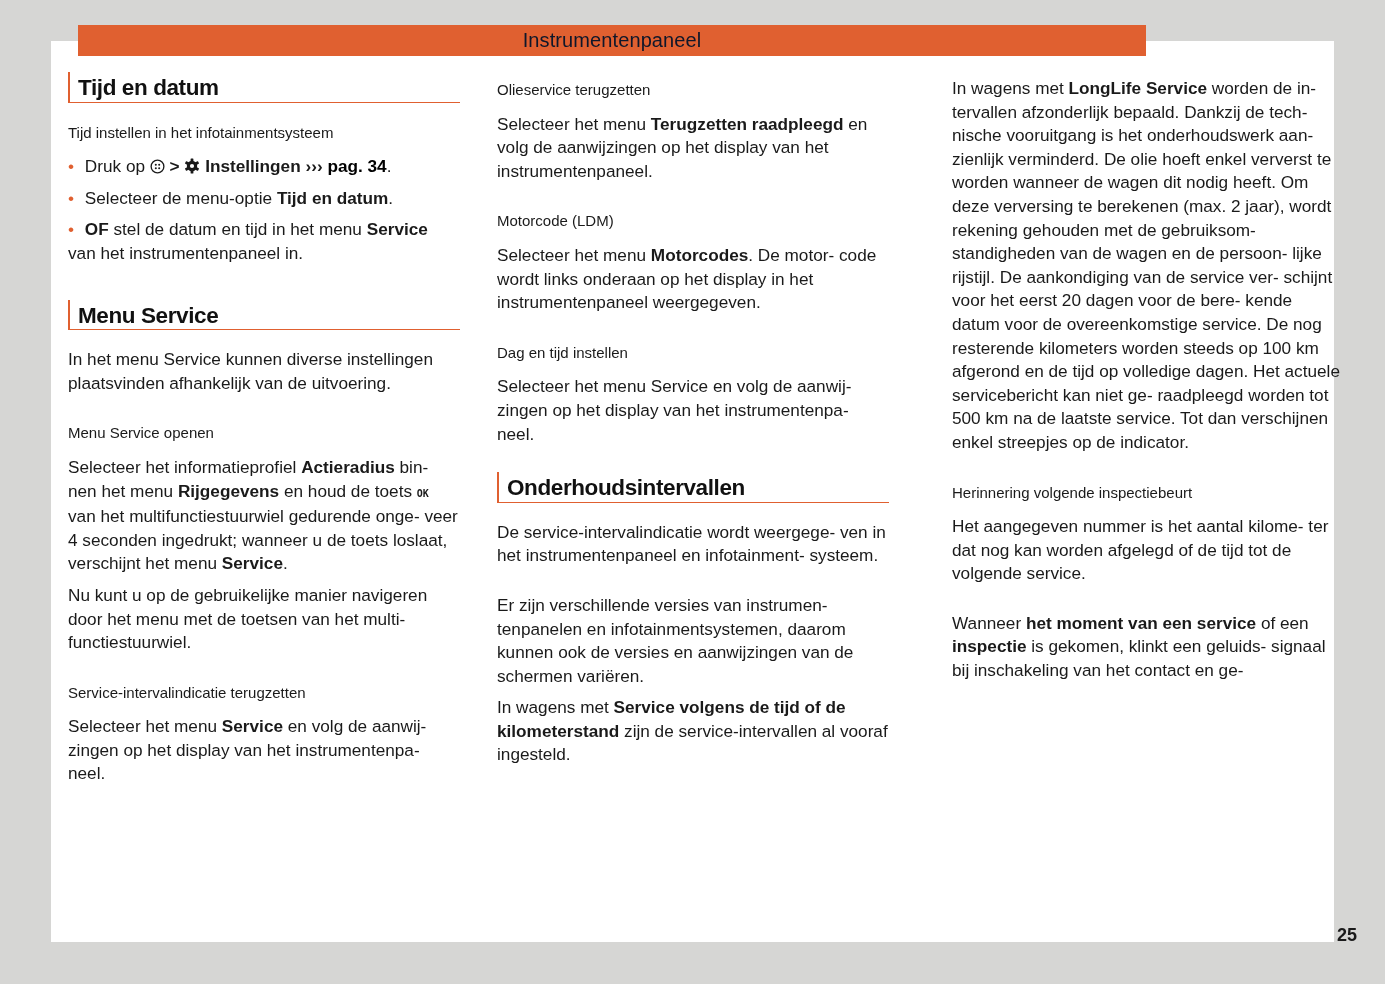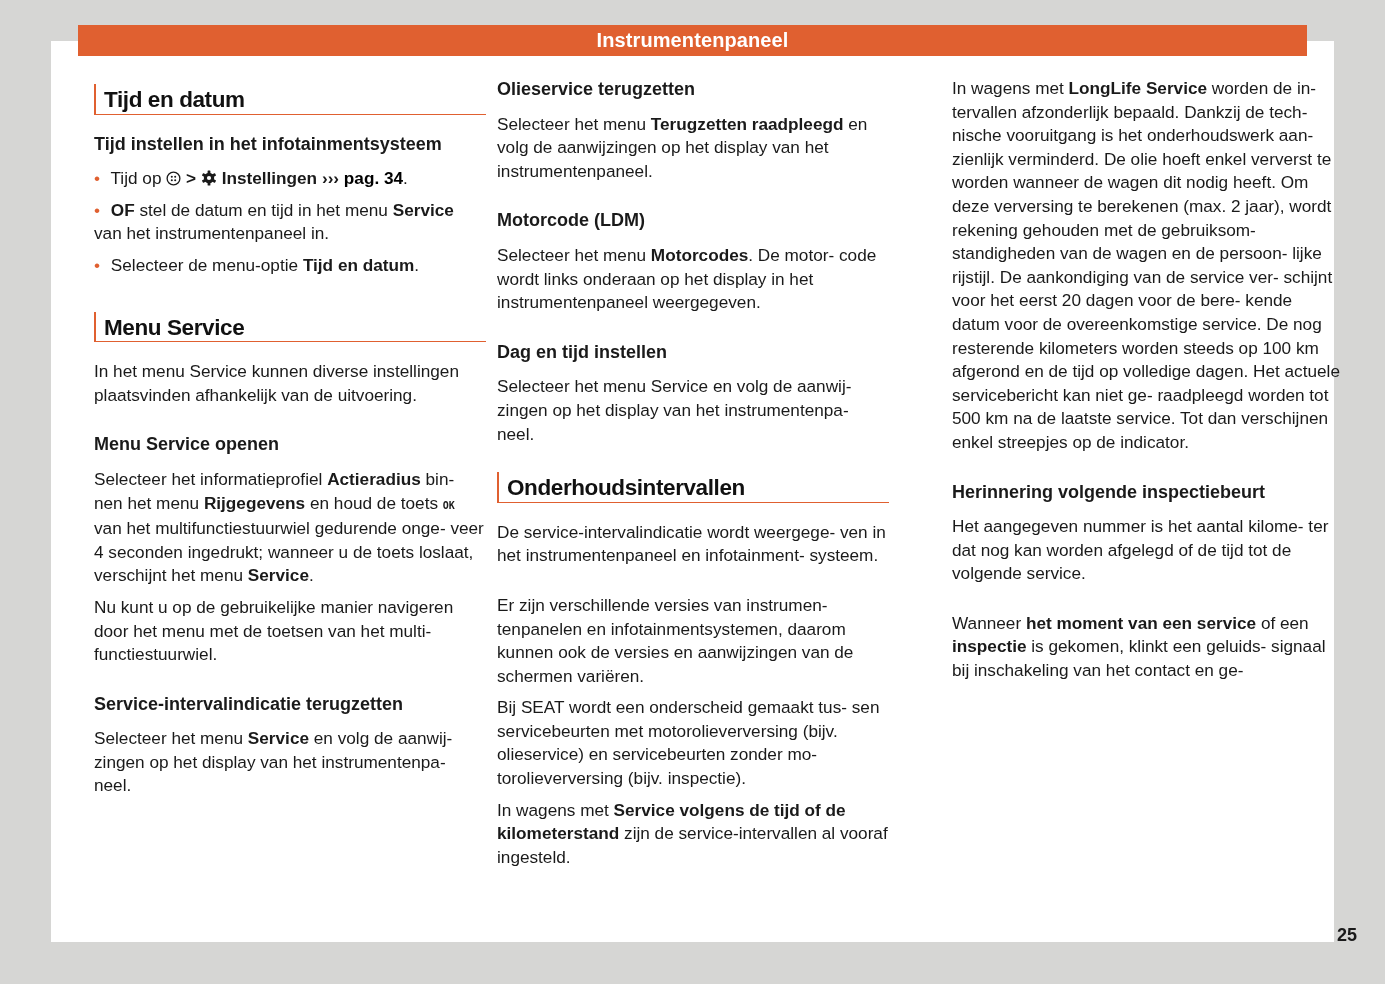--- a/index.html
+++ b/index.html
@@ -4,57 +4,57 @@
 <style>
   html, body { margin:0; padding:0; }
   body {
     width:1385px; height:984px; background:#d6d6d4; position:relative; overflow:hidden;
     font-family:"Liberation Sans", "DejaVu Sans", sans-serif; color:#1a1a1a;
   }
   .page {
     position:absolute; left:51px; top:41px; width:1283px; height:901px; background:#ffffff;
   }
   .header-band {
-    position:absolute; left:78px; top:25px; width:1229px; height:31px; background:#e06030;
-    color:#ffffff; font-weight:bold; font-size:20px; text-align:center; line-height:31px;
+    position:absolute; left:78px; top:25px; width:1068px; height:31px; background:#e06030;
+    color:#0f172a; font-weight:normal; font-size:20px; text-align:center; line-height:31px;
     letter-spacing:0.1px;
   }
   .page-number {
     position:absolute; left:1337px; top:925px; font-size:18px; font-weight:bold; color:#1a1a1a;
   }
   .col { position:absolute; top:72px; width:392px; font-size:17.2px; line-height:23.6px; }
-  .col1 { left:94px;margin-top:12px; }
+  .col1 { left:68px; }
   .col2 { left:497px; }
   .col3 { left:952px; }
   .col p { margin:0 0 8px 0; }
   .section-title {
     border-left:2px solid #e06030; border-bottom:1.5px solid #e06030;
     padding:4px 0 2px 8px; margin:0 0 18px 0;
     font-size:22.5px; font-weight:900; letter-spacing:-0.4px; color:#111;
   }
-  .sub-title { font-weight:bold; font-size:18px; margin:0 0 11px 0; color:#1a1a1a; }
+  .sub-title { font-weight:normal; font-size:15px; margin:0 0 11px 0; color:#1a1a1a; }
   .gap { height:26px; }
   .gap-s { height:18px; }
   .bullet::before { content:"\2022"; color:#e06030; margin-right:6px; }
   b { font-weight:bold; }
   .ref { color:#000000; font-weight:bold; }
   .icon-inline { display:inline-block; vertical-align:-2px; }
 </style>
 </head>
 <body>
 
 <div class="page"></div>
 <div class="header-band">Instrumentenpaneel</div>
 
 <div class="col col1">
   <div class="section-title">Tijd en datum</div>
   <div class="sub-title">Tijd instellen in het infotainmentsysteem</div>
 
   <p class="bullet">
-    <span>Tijd op</span>
+    <span>Druk op</span>
     <svg class="icon-inline" width="15" height="15" viewBox="0 0 16 16">
         <circle cx="8" cy="8" r="6.8" fill="none" stroke="#1a1a1a" stroke-width="1.4"></circle>
         <circle cx="6.2" cy="6.2" r="1.1" fill="#1a1a1a"></circle>
         <circle cx="9.8" cy="6.2" r="1.1" fill="#1a1a1a"></circle>
         <circle cx="6.2" cy="9.8" r="1.1" fill="#1a1a1a"></circle>
         <circle cx="9.8" cy="9.8" r="1.1" fill="#1a1a1a"></circle>
       </svg>
     <b>&gt;</b>
     <svg class="icon-inline" width="16" height="16" viewBox="0 0 16 16">
         <g fill="#1a1a1a">
@@ -63,28 +63,28 @@
           <rect x="6.6" y="0.5" width="2.8" height="15" rx="0.6" transform="rotate(60 8 8)"></rect>
           <rect x="6.6" y="0.5" width="2.8" height="15" rx="0.6" transform="rotate(120 8 8)"></rect>
         </g>
         <circle cx="8" cy="8" r="2.1" fill="#fff"></circle>
       </svg>
     <b>Instellingen</b>
     <b>›››</b>
     <span class="ref">pag. 34</span><span>.</span>
   </p>
   <p class="bullet">
+    <span>Selecteer de menu-optie</span>
+    <b>Tijd en datum</b><span>.</span>
+  </p>
+  <p class="bullet">
     <b>OF</b>
     <span>stel de datum en tijd in het menu</span>
     <b>Service</b>
     <span>van het instrumentenpaneel in.</span>
-  </p>
-  <p class="bullet">
-    <span>Selecteer de menu-optie</span>
-    <b>Tijd en datum</b><span>.</span>
   </p>
 
   <div class="gap"></div>
   <div class="section-title">Menu Service</div>
   <p>In het menu Service kunnen diverse instellingen plaatsvinden afhankelijk van de uitvoering.</p>
   <div class="gap-s"></div>
   <div class="sub-title">Menu Service openen</div>
   <p>
     <span>Selecteer het informatieprofiel</span>
     <b>Actieradius</b>
@@ -119,21 +119,20 @@
     <b>Motorcodes</b><span>. De motor- code wordt links onderaan op het display in het instrumentenpaneel weergegeven.</span>
   </p>
   <div class="gap-s"></div>
   <div class="sub-title">Dag en tijd instellen</div>
   <p>Selecteer het menu Service en volg de aanwij- zingen op het display van het instrumentenpa- neel.</p>
   <div class="gap-s"></div>
   <div class="section-title">Onderhoudsintervallen</div>
   <p>De service-intervalindicatie wordt weergege- ven in het instrumentenpaneel en infotainment- systeem.</p>
   <div class="gap-s"></div>
   <p>Er zijn verschillende versies van instrumen- tenpanelen en infotainmentsystemen, daarom kunnen ook de versies en aanwijzingen van de schermen variëren.</p>
-  <p>Bij SEAT wordt een onderscheid gemaakt tus- sen servicebeurten met motorolieverversing (bijv. olieservice) en servicebeurten zonder mo- torolieverversing (bijv. inspectie).</p>
   <p>
     <span>In wagens met</span>
     <b>Service volgens de tijd of de kilometerstand</b>
     <span>zijn de service-intervallen al vooraf ingesteld.</span>
   </p>
 </div>
 
 <div class="col col3" style="top:77px;">
   <p>
     <span>In wagens met</span>

